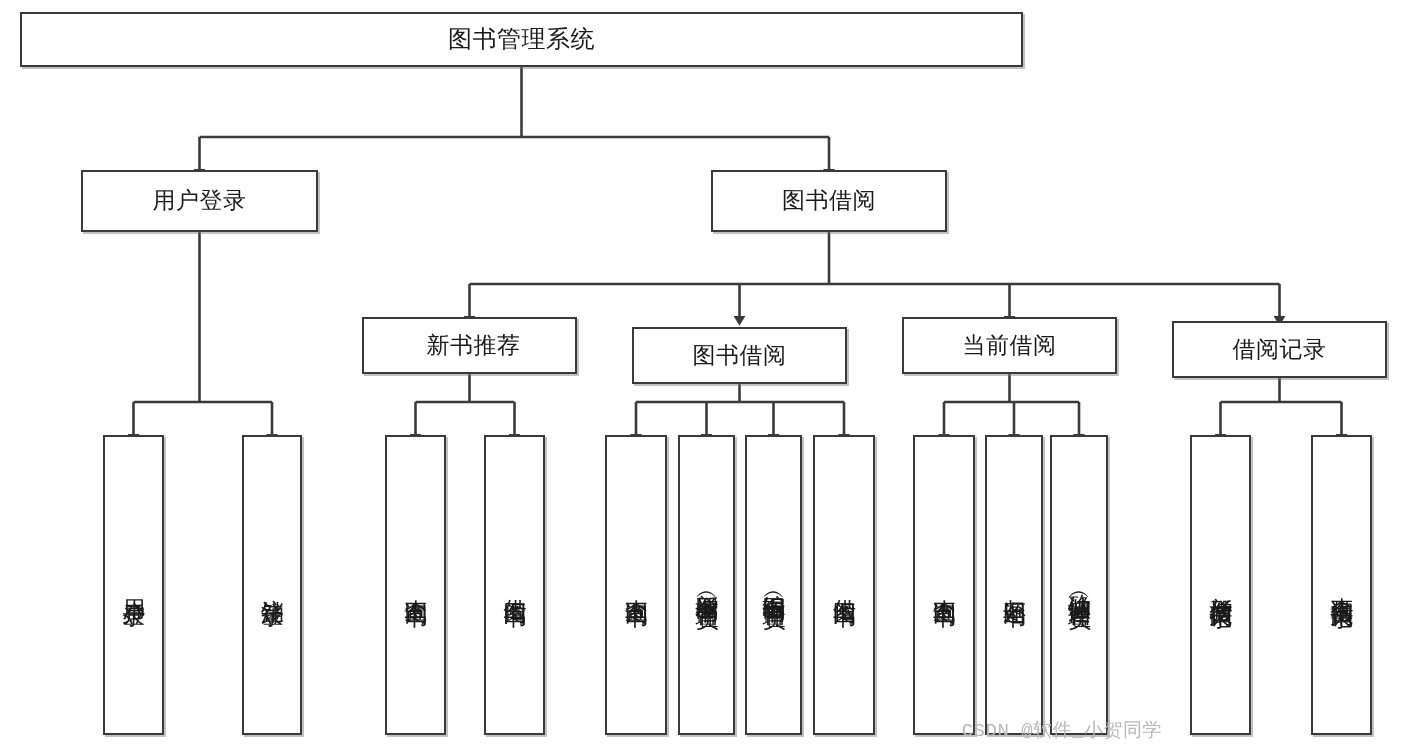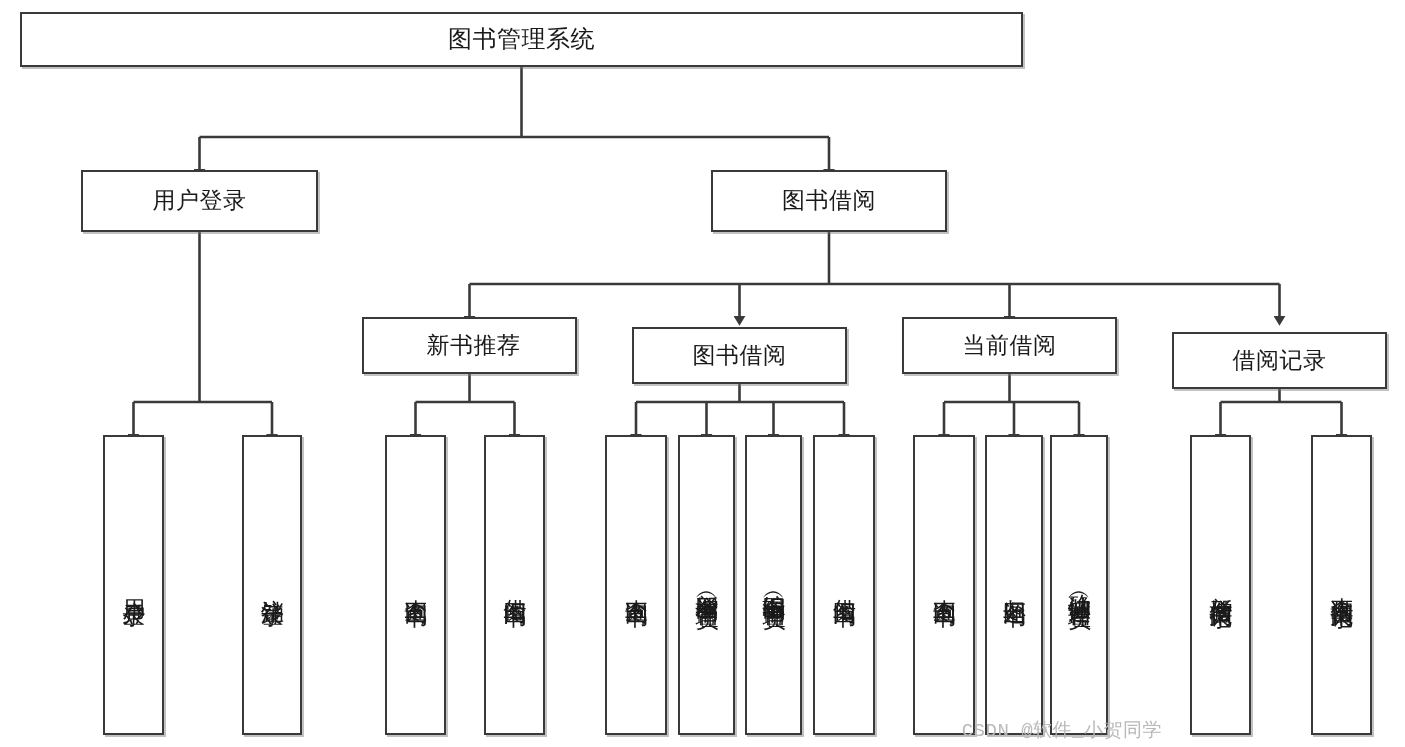--- a/index.html
+++ b/index.html
@@ -133,21 +133,21 @@
 
   <div class="node horiz" style="left: 362px; top: 317px; width: 215px; height: 57px; padding-left: 8px;">
     <span class="lbl">新书推荐</span>
   </div>
   <div class="node horiz" style="left: 632px; top: 327px; width: 215px; height: 57px;">
     <span class="lbl">图书借阅</span>
   </div>
   <div class="node horiz" style="left: 902px; top: 317px; width: 215px; height: 57px;">
     <span class="lbl">当前借阅</span>
   </div>
-  <div class="node horiz" style="left: 1172px; top: 332px; width: 215px; height: 57px;">
+  <div class="node horiz" style="left: 1172px; top: 321px; width: 215px; height: 57px;">
     <span class="lbl">借阅记录</span>
   </div>
 
   <div class="node vert" style="left: 103px; top: 435px; width: 61px; height: 300px;">
     <span class="lbl">用户登录</span>
   </div>
   <div class="node vert" style="left: 242px; top: 435px; width: 60px; height: 300px;">
     <span class="lbl">注销登录</span>
   </div>
   <div class="node vert" style="left: 385px; top: 435px; width: 61px; height: 300px;">

